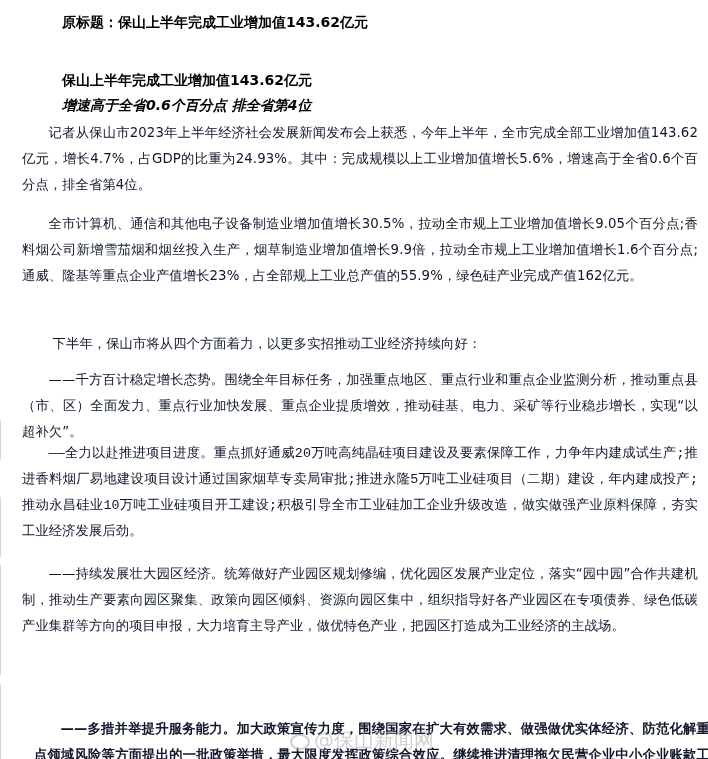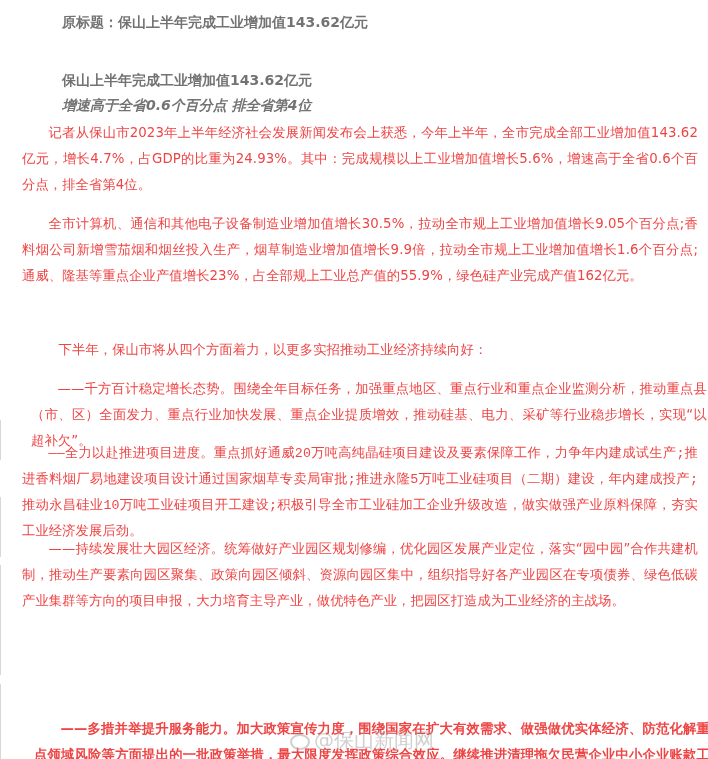--- a/index.html
+++ b/index.html
@@ -4,25 +4,25 @@
 <style>
   html, body { margin: 0; padding: 0; background: #ffffff; }
   body {
     width: 708px; height: 759px; overflow: hidden; position: relative;
     font-family: "DejaVu Sans", "Liberation Sans", sans-serif;
     color: #1a1a1a;
   }
   .article { position: absolute; left: 0; top: 0; width: 708px; }
   .heading {
     position: absolute; left: 62px; font-size: 14px; font-weight: bold;
-    color: #737373; letter-spacing: 0px; white-space: nowrap;
+    color: #000000; letter-spacing: 0px; white-space: nowrap;
   }
   .para {
     position: absolute; left: 22px; width: 676px;
-    font-size: 13.3px; line-height: 26px; color: #ef4444;
+    font-size: 13.3px; line-height: 26px; color: #0f172a;
     text-indent: 2em; text-align: justify;
     letter-spacing: 0.1px;
   }
   .edge-line {
     position: absolute; left: 0; width: 1px; background: #d8d8d8;
   }
   .watermark {
     position: absolute; left: 290px; top: 727px;
     font-size: 20px; color: rgba(170,170,170,0.55);
     white-space: nowrap; pointer-events: none;
@@ -35,24 +35,24 @@
 </head>
 <body>
 
 <div class="article">
   <div class="heading" style="top:14px;">原标题：保山上半年完成工业增加值143.62亿元</div>
   <div class="heading" style="top:72px;">保山上半年完成工业增加值143.62亿元</div>
   <div class="heading" style="top:97px;font-style:italic;">增速高于全省0.6个百分点 排全省第4位</div>
 
   <p class="para" style="top:120px; margin:0;">记者从保山市2023年上半年经济社会发展新闻发布会上获悉，今年上半年，全市完成全部工业增加值143.62亿元，增长4.7%，占GDP的比重为24.93%。其中：完成规模以上工业增加值增长5.6%，增速高于全省0.6个百分点，排全省第4位。</p>
   <p class="para" style="top:211px; margin:0;">全市计算机、通信和其他电子设备制造业增加值增长30.5%，拉动全市规上工业增加值增长9.05个百分点;香料烟公司新增雪茄烟和烟丝投入生产，烟草制造业增加值增长9.9倍，拉动全市规上工业增加值增长1.6个百分点;通威、隆基等重点企业产值增长23%，占全部规上工业总产值的55.9%，绿色硅产业完成产值162亿元。</p>
-  <p class="para" style="top:327px; margin:10px;">下半年，保山市将从四个方面着力，以更多实招推动工业经济持续向好：</p>
-  <p class="para" style="top:367px; margin:9px;">——千方百计稳定增长态势。围绕全年目标任务，加强重点地区、重点行业和重点企业监测分析，推动重点县（市、区）全面发力、重点行业加快发展、重点企业提质增效，推动硅基、电力、采矿等行业稳步增长，实现“以超补欠”。</p>
+  <p class="para" style="top:327px; margin:4px;">下半年，保山市将从四个方面着力，以更多实招推动工业经济持续向好：</p>
+  <p class="para" style="top:367px; margin:0;">——千方百计稳定增长态势。围绕全年目标任务，加强重点地区、重点行业和重点企业监测分析，推动重点县（市、区）全面发力、重点行业加快发展、重点企业提质增效，推动硅基、电力、采矿等行业稳步增长，实现“以超补欠”。</p>
   <p class="para" style="top:441px; margin:0;font-family:Liberation Mono, monospace;">——全力以赴推进项目进度。重点抓好通威20万吨高纯晶硅项目建设及要素保障工作，力争年内建成试生产;推进香料烟厂易地建设项目设计通过国家烟草专卖局审批;推进永隆5万吨工业硅项目（二期）建设，年内建成投产;推动永昌硅业10万吨工业硅项目开工建设;积极引导全市工业硅加工企业升级改造，做实做强产业原料保障，夯实工业经济发展后劲。</p>
-  <p class="para" style="top:536px; margin:0;">——持续发展壮大园区经济。统筹做好产业园区规划修编，优化园区发展产业定位，落实“园中园”合作共建机制，推动生产要素向园区聚集、政策向园区倾斜、资源向园区集中，组织指导好各产业园区在专项债券、绿色低碳产业集群等方向的项目申报，大力培育主导产业，做优特色产业，把园区打造成为工业经济的主战场。</p>
+  <p class="para" style="top:561px; margin:0;">——持续发展壮大园区经济。统筹做好产业园区规划修编，优化园区发展产业定位，落实“园中园”合作共建机制，推动生产要素向园区聚集、政策向园区倾斜、资源向园区集中，组织指导好各产业园区在专项债券、绿色低碳产业集群等方向的项目申报，大力培育主导产业，做优特色产业，把园区打造成为工业经济的主战场。</p>
   <p class="para" style="top:704px; margin:12px;font-weight:bold;">——多措并举提升服务能力。加大政策宣传力度，围绕国家在扩大有效需求、做强做优实体经济、防范化解重点领域风险等方面提出的一批政策举措，最大限度发挥政策综合效应。继续推进清理拖欠民营企业中小企业账款工作，不断优化营商环境。[杨晟皓]</p>
 </div>
 
 <div class="edge-line" style="top:420px; height:40px;"></div>
 <div class="edge-line" style="top:497px; height:60px;"></div>
 <div class="edge-line" style="top:565px; height:110px;"></div>
 <div class="edge-line" style="top:684px; height:75px;"></div>
 
 <div class="watermark">
   <span class="wb-logo"></span><span>@保山新闻网</span>

